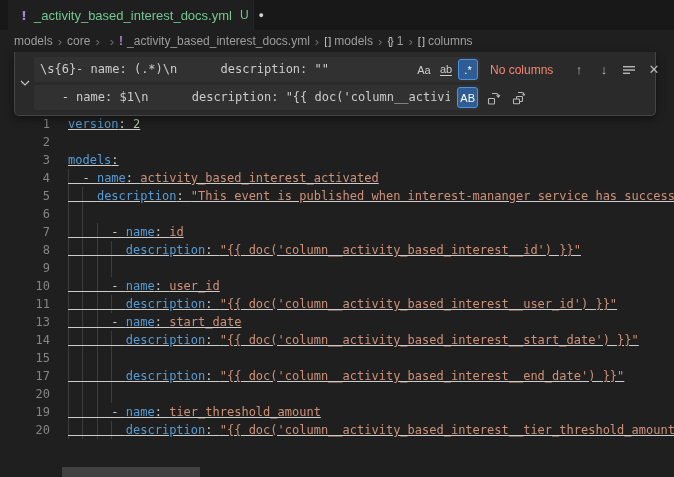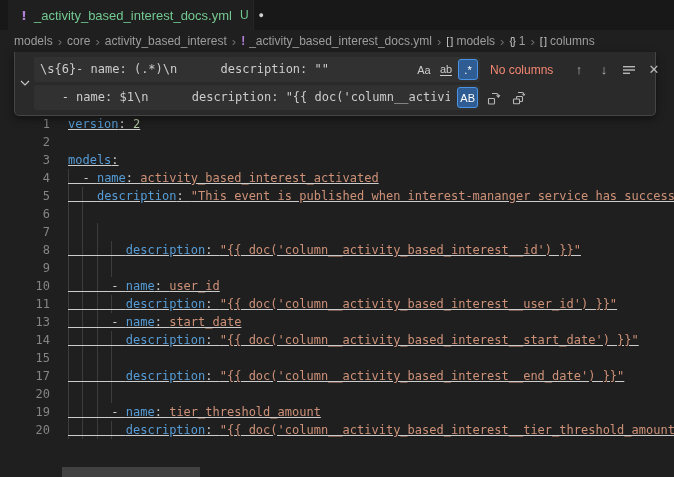--- a/index.html
+++ b/index.html
@@ -105,23 +105,20 @@
 
   <div class="breadcrumb">
       <span class="crumb">
         <span class="crumb-label">models</span>
       </span>
       <span class="crumb-sep">›</span>
       <span class="crumb">
         <span class="crumb-label">core</span>
       </span>
       <span class="crumb-sep">›</span>
-      <span class="crumb">
-        <span class="crumb-label">activity_based_interest</span>
-      </span>
       <span class="crumb-sep">›</span>
       <span class="crumb">
         <span class="crumb-icon yaml-exclamation-icon">!</span>
         <span class="crumb-label">_activity_based_interest_docs.yml</span>
       </span>
       <span class="crumb-sep">›</span>
       <span class="crumb">
         <span class="crumb-icon symbol-array-icon">[ ]</span>
         <span class="crumb-label">models</span>
       </span>
@@ -138,21 +135,21 @@
     </div>
 
   <div class="editor">
     <div class="code-lines">
         <div class="code-line"><span class="line-number">1</span><span class="line-content"><span class="tk-k">version</span><span class="tk-p">: </span><span class="tk-n">2</span></span></div>
         <div class="code-line"><span class="line-number">2</span><span class="line-content"></span></div>
         <div class="code-line"><span class="line-number">3</span><span class="line-content"><span class="tk-k">models</span><span class="tk-p">:</span></span></div>
         <div class="code-line"><span class="line-number">4</span><span class="indent-guide" style="left: 68px;"></span><span class="line-content"><span class="tk-p">  - </span><span class="tk-k">name</span><span class="tk-p">: </span><span class="tk-s">activity_based_interest_activated</span></span></div>
         <div class="code-line"><span class="line-number">5</span><span class="indent-guide" style="left: 68px;"></span><span class="indent-guide" style="left: 82.45px;"></span><span class="line-content"><span class="tk-p">    </span><span class="tk-k">description</span><span class="tk-p">: </span><span class="tk-s">"This event is published when interest-mananger service has successfully</span></span></div>
         <div class="code-line"><span class="line-number">6</span><span class="indent-guide" style="left: 68px;"></span><span class="indent-guide" style="left: 82.45px;"></span></div>
-        <div class="code-line"><span class="line-number">7</span><span class="indent-guide" style="left: 68px;"></span><span class="indent-guide" style="left: 82.45px;"></span><span class="indent-guide" style="left: 96.9px;"></span></div>
+        <div class="code-line"><span class="line-number">7</span><span class="indent-guide" style="left: 68px;"></span><span class="indent-guide" style="left: 82.45px;"></span><span class="indent-guide" style="left: 96.9px;"></span><span class="line-content"><span class="tk-p">      - </span><span class="tk-k">name</span><span class="tk-p">: </span><span class="tk-s">id</span></span></div>
         <div class="code-line"><span class="line-number">8</span><span class="indent-guide" style="left: 68px;"></span><span class="indent-guide" style="left: 82.45px;"></span><span class="indent-guide" style="left: 96.9px;"></span><span class="indent-guide" style="left: 111.35px;"></span><span class="line-content"><span class="tk-p">        </span><span class="tk-k">description</span><span class="tk-p">: </span><span class="tk-s">"{{ doc('column__activity_based_interest__id') }}"</span></span></div>
         <div class="code-line"><span class="line-number">9</span><span class="indent-guide" style="left: 68px;"></span><span class="indent-guide" style="left: 82.45px;"></span><span class="indent-guide" style="left: 96.9px;"></span><span class="indent-guide" style="left: 111.35px;"></span><span class="line-content"></span></div>
         <div class="code-line"><span class="line-number">10</span><span class="indent-guide" style="left: 68px;"></span><span class="indent-guide" style="left: 82.45px;"></span><span class="indent-guide" style="left: 96.9px;"></span><span class="line-content"><span class="tk-p">      - </span><span class="tk-k">name</span><span class="tk-p">: </span><span class="tk-s">user_id</span></span></div>
         <div class="code-line"><span class="line-number">11</span><span class="indent-guide" style="left: 68px;"></span><span class="indent-guide" style="left: 82.45px;"></span><span class="indent-guide" style="left: 96.9px;"></span><span class="indent-guide" style="left: 111.35px;"></span><span class="line-content"><span class="tk-p">        </span><span class="tk-k">description</span><span class="tk-p">: </span><span class="tk-s">"{{ doc('column__activity_based_interest__user_id') }}"</span></span></div>
         <div class="code-line"><span class="line-number">13</span><span class="indent-guide" style="left: 68px;"></span><span class="indent-guide" style="left: 82.45px;"></span><span class="indent-guide" style="left: 96.9px;"></span><span class="line-content"><span class="tk-p">      - </span><span class="tk-k">name</span><span class="tk-p">: </span><span class="tk-s">start_date</span></span></div>
         <div class="code-line"><span class="line-number">14</span><span class="indent-guide" style="left: 68px;"></span><span class="indent-guide" style="left: 82.45px;"></span><span class="indent-guide" style="left: 96.9px;"></span><span class="indent-guide" style="left: 111.35px;"></span><span class="line-content"><span class="tk-p">        </span><span class="tk-k">description</span><span class="tk-p">: </span><span class="tk-s">"{{ doc('column__activity_based_interest__start_date') }}"</span></span></div>
         <div class="code-line"><span class="line-number">15</span><span class="indent-guide" style="left: 68px;"></span><span class="indent-guide" style="left: 82.45px;"></span><span class="indent-guide" style="left: 96.9px;"></span><span class="indent-guide" style="left: 111.35px;"></span><span class="line-content"></span></div>
         <div class="code-line"><span class="line-number">17</span><span class="indent-guide" style="left: 68px;"></span><span class="indent-guide" style="left: 82.45px;"></span><span class="indent-guide" style="left: 96.9px;"></span><span class="indent-guide" style="left: 111.35px;"></span><span class="line-content"><span class="tk-p">        </span><span class="tk-k">description</span><span class="tk-p">: </span><span class="tk-s">"{{ doc('column__activity_based_interest__end_date') }}"</span></span></div>
         <div class="code-line"><span class="line-number">20</span><span class="indent-guide" style="left: 68px;"></span><span class="indent-guide" style="left: 82.45px;"></span><span class="indent-guide" style="left: 96.9px;"></span><span class="indent-guide" style="left: 111.35px;"></span><span class="line-content"></span></div>
         <div class="code-line"><span class="line-number">19</span><span class="indent-guide" style="left: 68px;"></span><span class="indent-guide" style="left: 82.45px;"></span><span class="indent-guide" style="left: 96.9px;"></span><span class="line-content"><span class="tk-p">      - </span><span class="tk-k">name</span><span class="tk-p">: </span><span class="tk-s">tier_threshold_amount</span></span></div>

